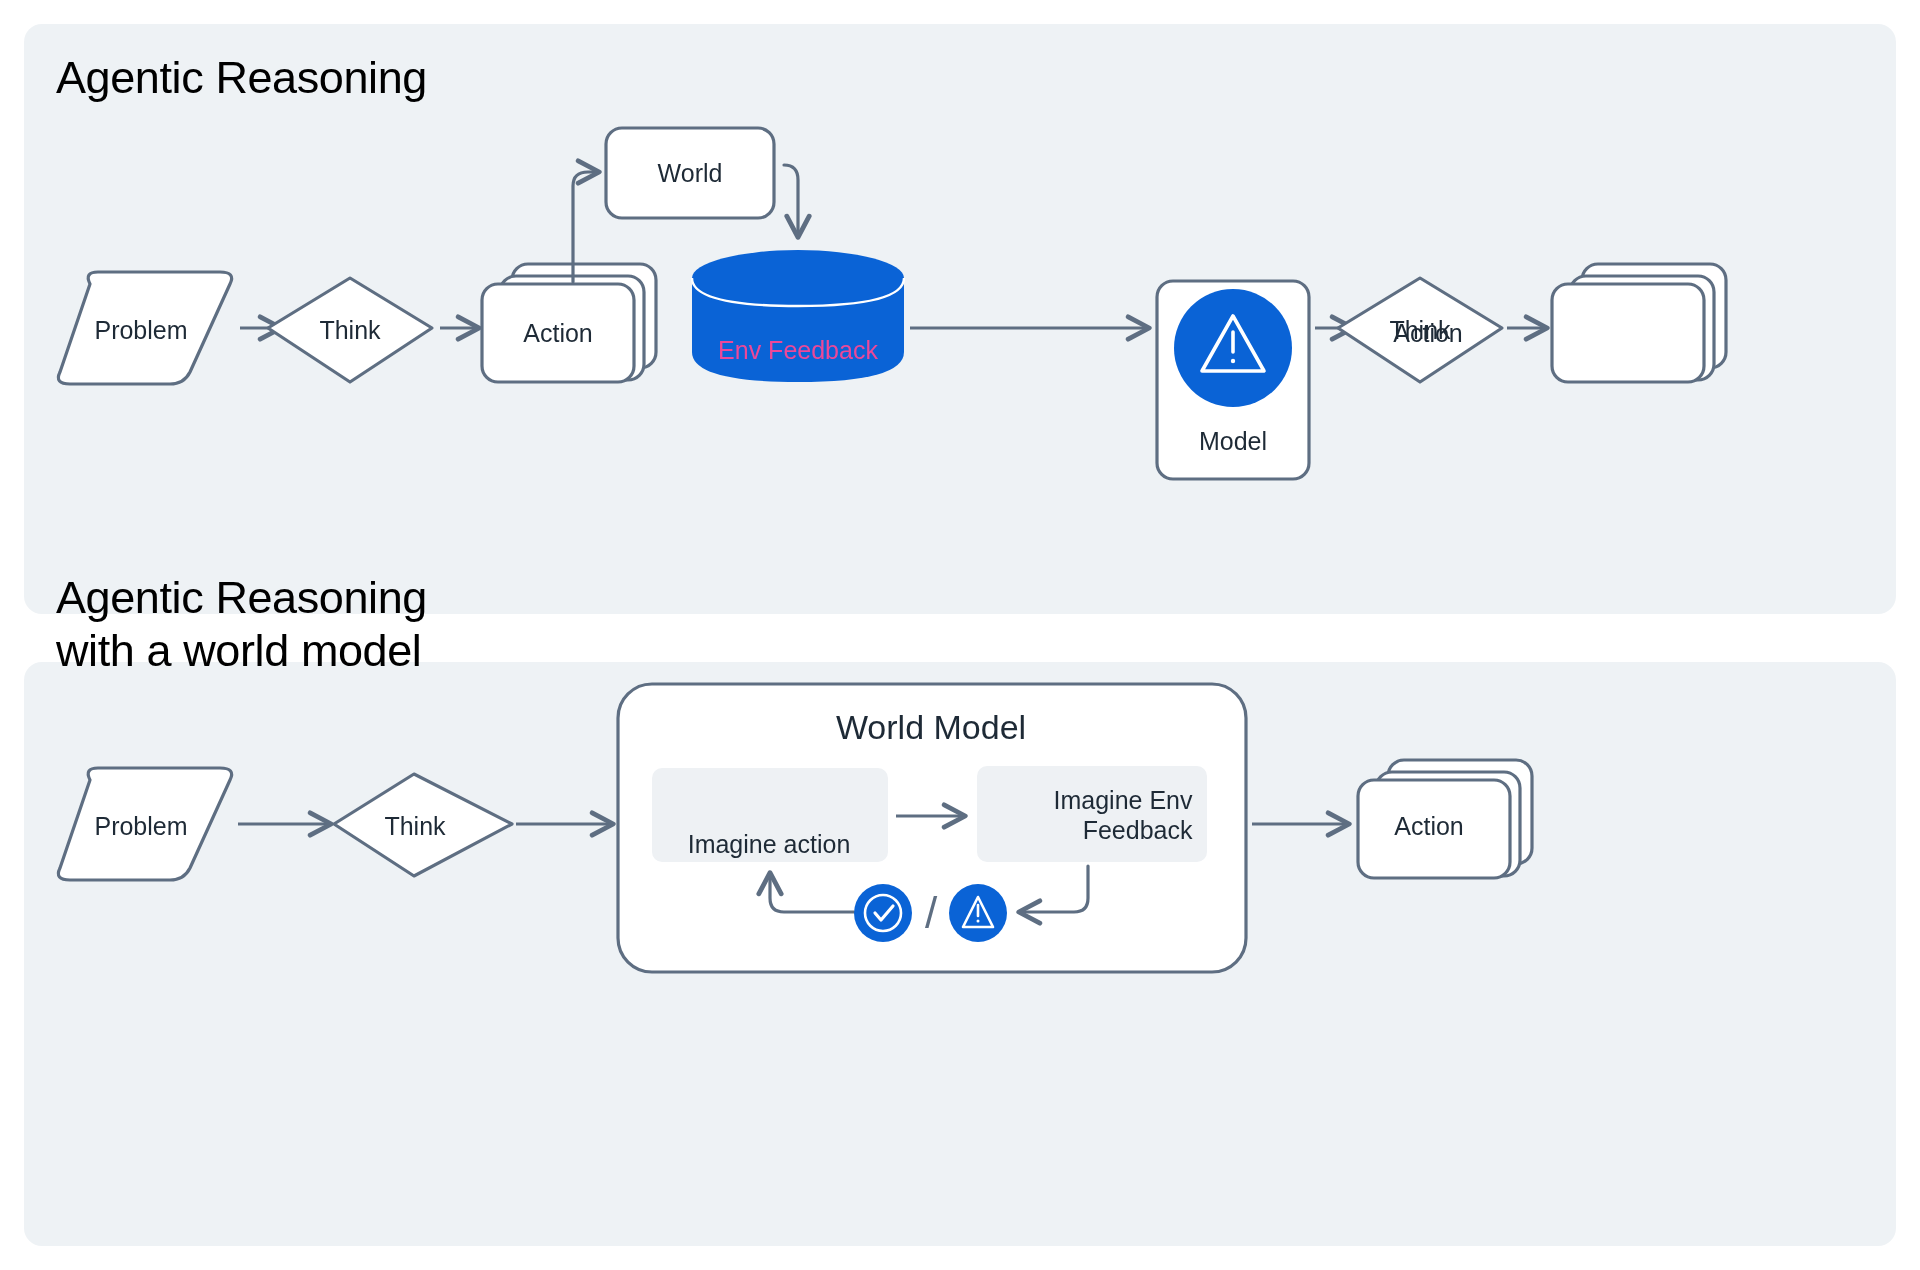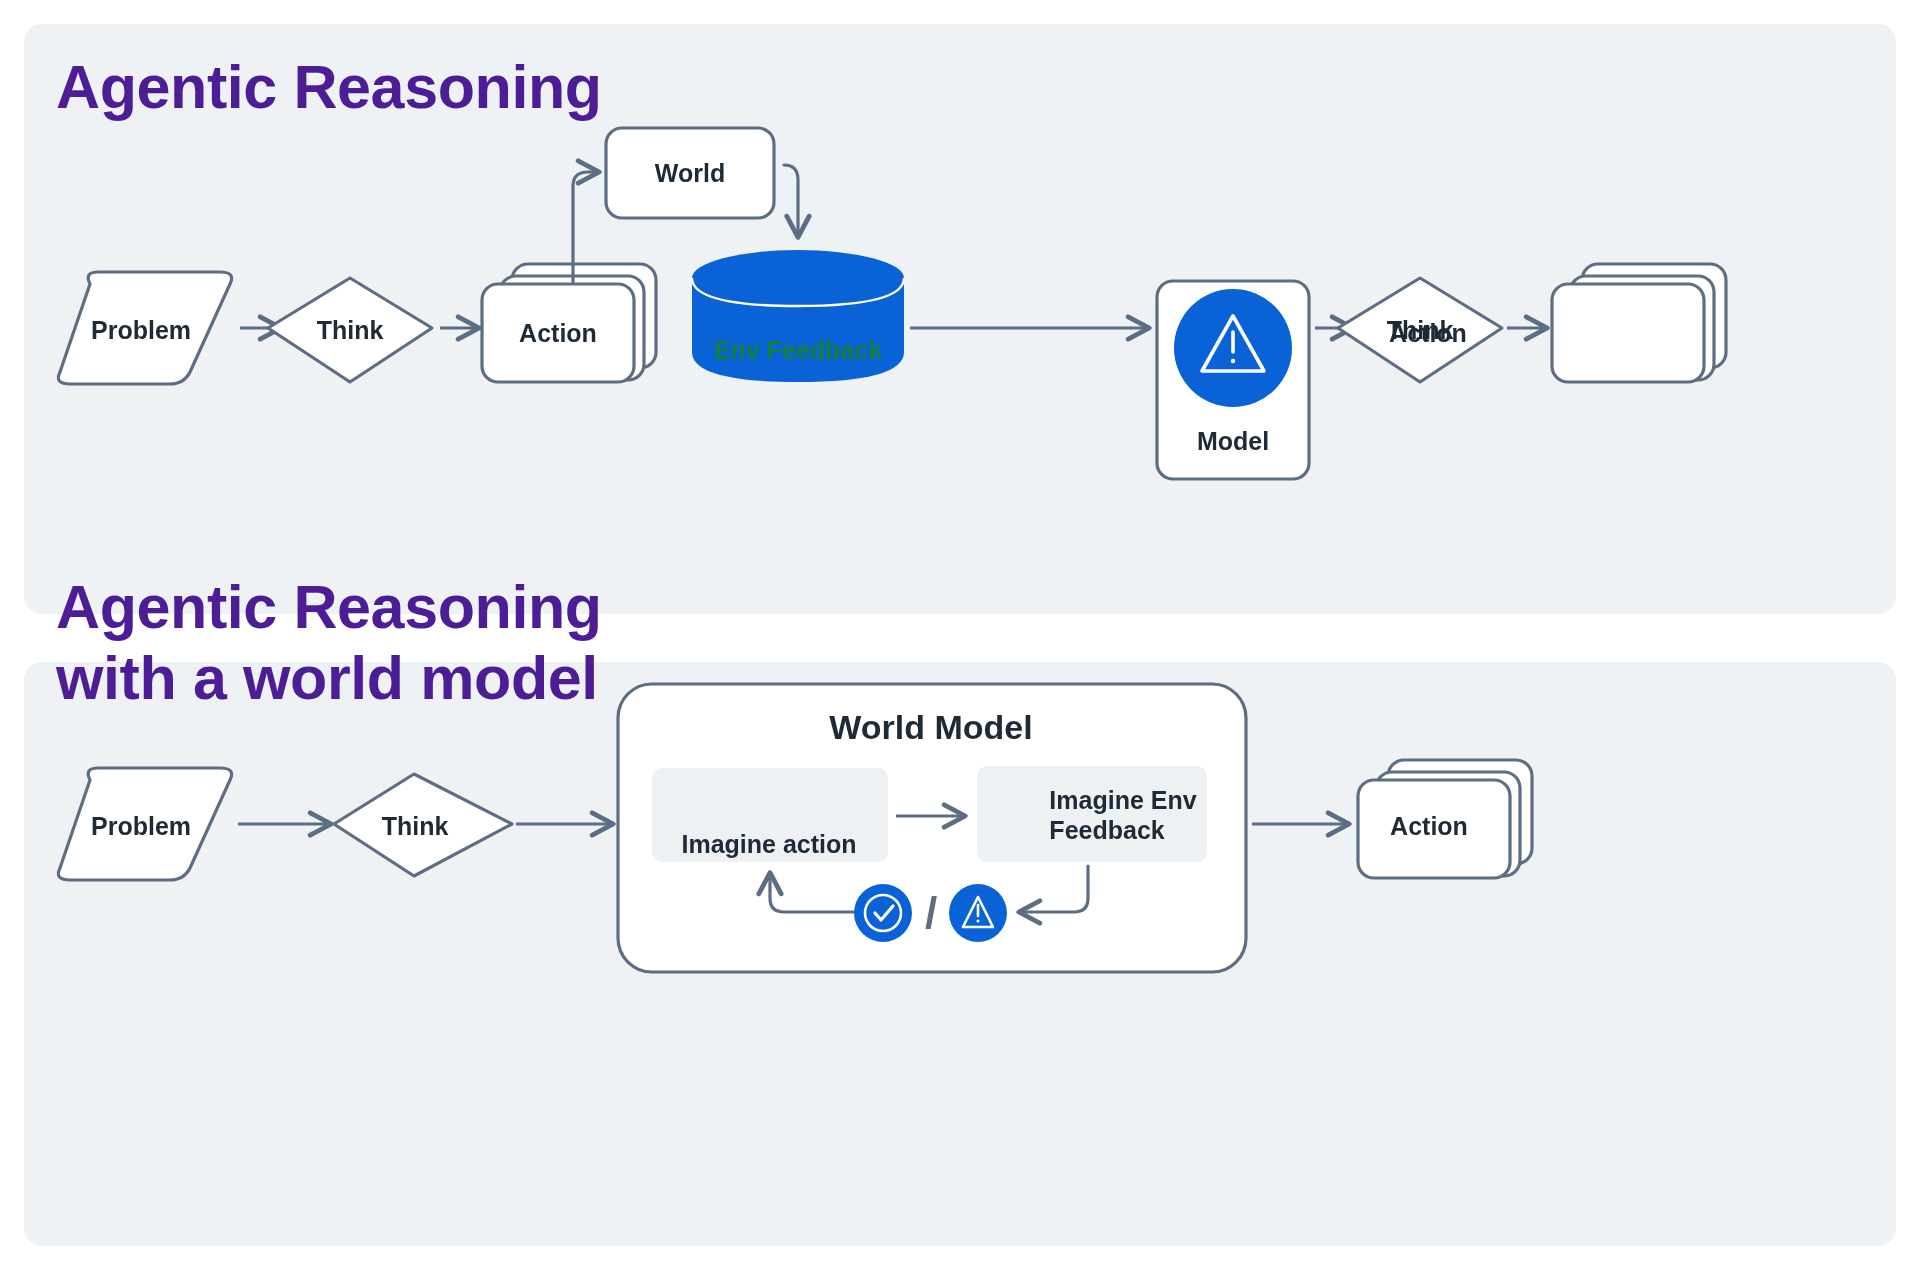--- a/index.html
+++ b/index.html
@@ -18,50 +18,50 @@
   .panel {
     position: absolute;
     background: #eef2f5;
     border-radius: 18px;
   }
   #panel-1 { left: 24px; top: 24px; width: 1872px; height: 590px; }
   #panel-2 { left: 24px; top: 662px; width: 1872px; height: 584px; }
 
   .panel-title {
     position: absolute;
-    color: #4c1d95;
-    font-size: 61px;
-    font-weight: 700;
+    color: #000000;
+    font-size: 45px;
+    font-weight: 400;
     letter-spacing: -0.4px;
     line-height: 1.17;
     white-space: pre-line;
   }
   #title-1 { left: 56px; top: 52px; }
   #title-2 { left: 56px; top: 572px; }
 
   .svg-layer {
     position: absolute;
     left: 0;
     top: 0;
     width: 1920px;
     height: 1270px;
     pointer-events: none;
   }
 
   .node-label {
     position: absolute;
     color: #1e2a36;
     font-size: 25px;
-    font-weight: 700;
-    text-align: left;
+    font-weight: 400;
+    text-align: right;
     line-height: 1.2;
     white-space: pre-line;
     transform: translate(-50%, -50%);
   }
-  .node-label.onblue { color: #15803d; }
+  .node-label.onblue { color: #ec4899; }
   .node-label.big { font-size: 34px; }
 </style>
 </head>
 <body>
 
 <div id="root">
 
   <div class="panel" id="panel-1"></div>
   <div class="panel-title" id="title-1">Agentic Reasoning</div>
 

